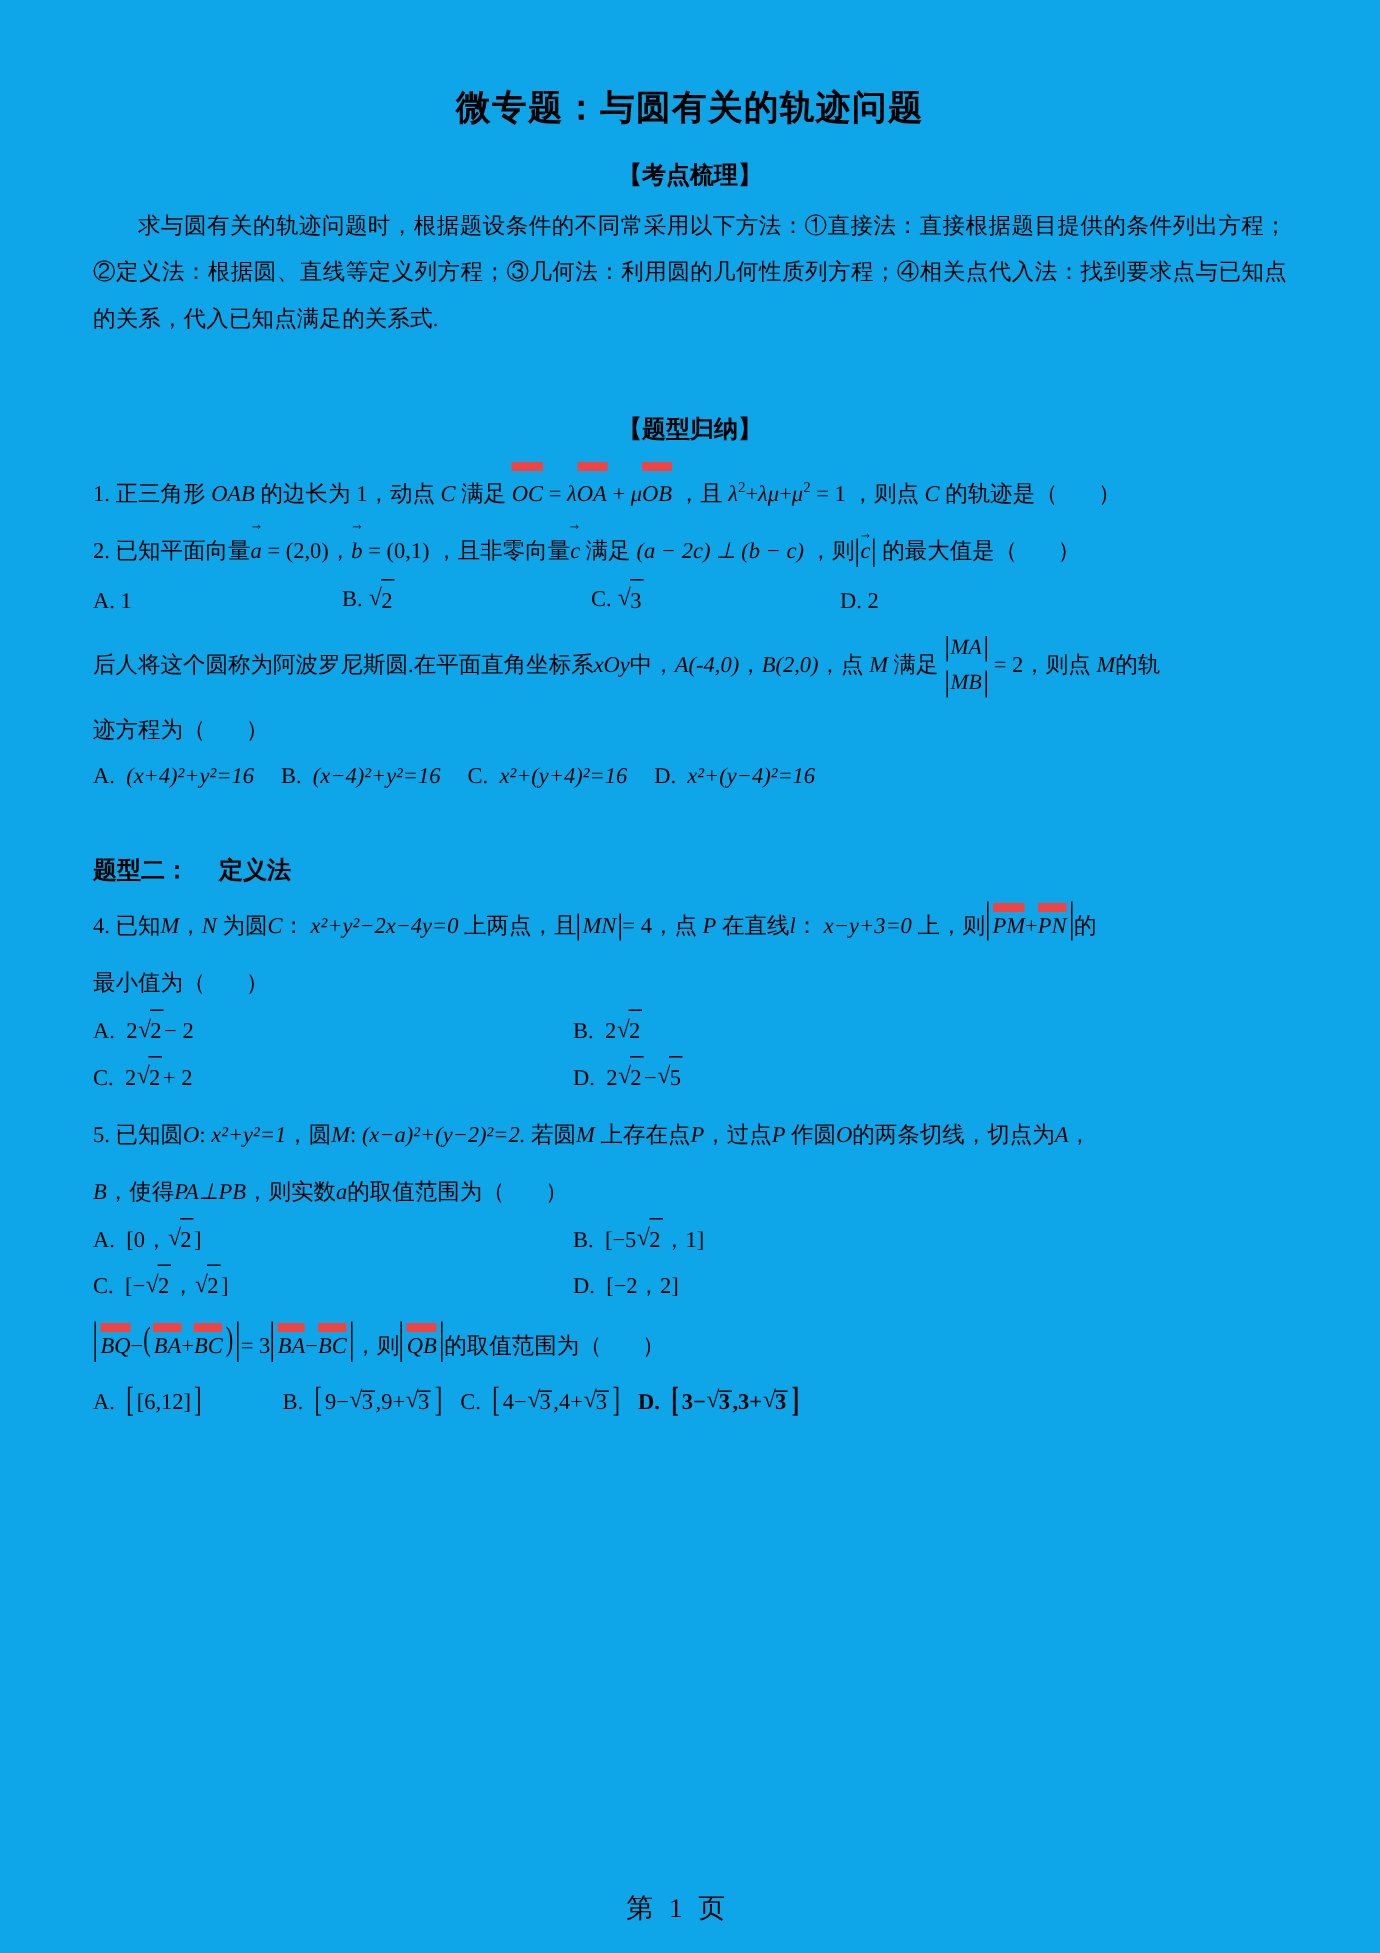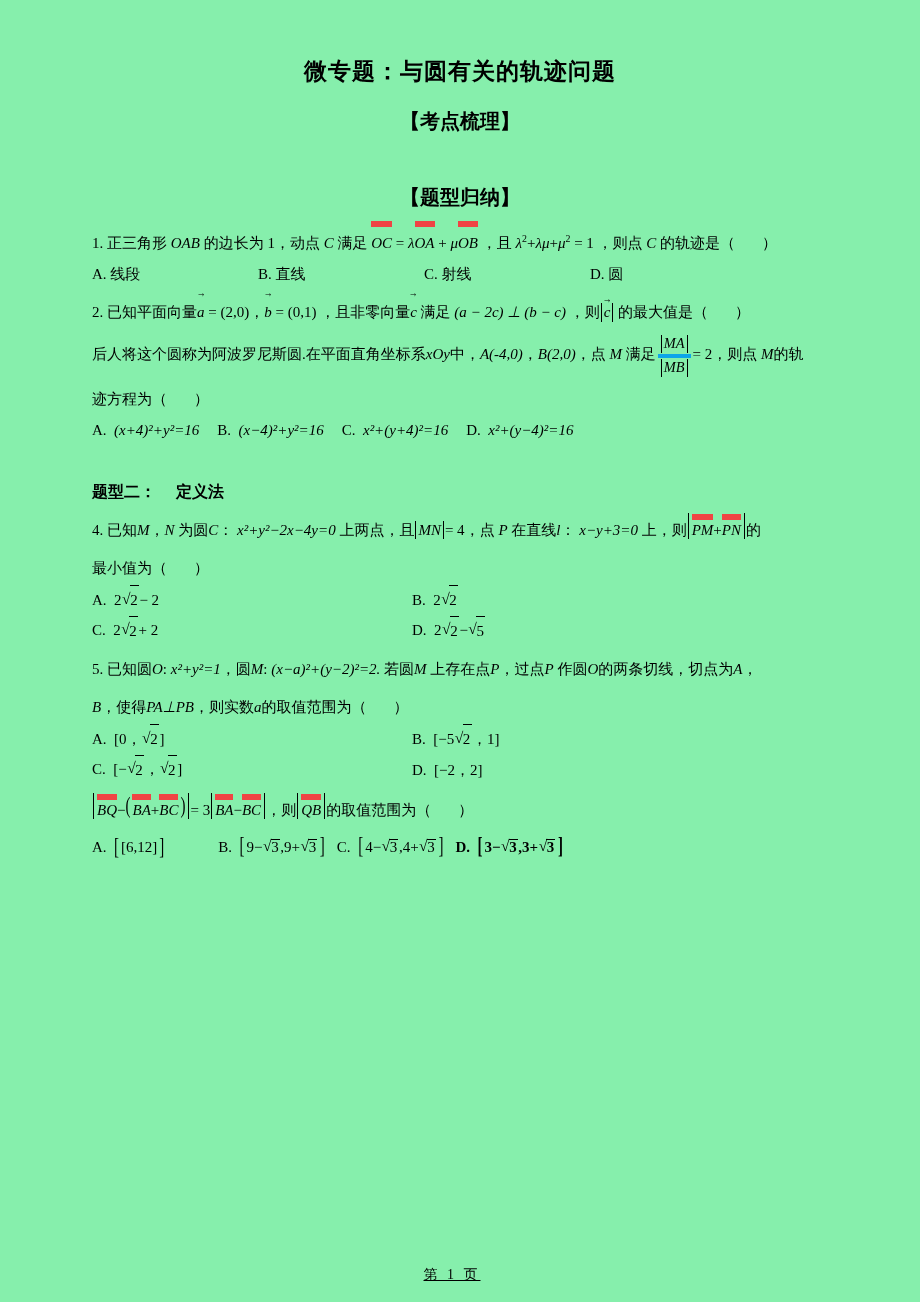--- a/index.html
+++ b/index.html
@@ -9,40 +9,40 @@
   }
   body {
     font-family: "Liberation Serif", "DejaVu Serif", serif;
     color: #000000;
   }
   .page {
     position: relative;
     width: 920px;
     height: 1302px;
     margin: 0 auto;
-    background: #86efac;
+    background: #0ea5e9;
     overflow: hidden;
     box-sizing: border-box;
-    padding: 0 92px;
+    padding: 0 62px;
   }
 
   
   .doc-title {
     text-align: center;
     font-size: 23px;
     font-weight: bold;
     letter-spacing: 1px;
     padding-top: 56px;
     line-height: 1.4;
   }
 
   
   .bracket-heading {
     text-align: center;
-    font-size: 20px;
+    font-size: 16px;
     font-weight: bold;
     margin-top: 18px;
     line-height: 1.5;
   }
   .bracket-heading.spaced {
     margin-top: 46px;
   }
 
   
   .overview {
@@ -213,33 +213,33 @@
 
   .blank-paren { letter-spacing: 0.2em; }
 
   
   .footer {
     position: absolute;
     left: 0;
     right: 16px;
     bottom: 18px;
     text-align: center;
-    font-size: 14px;
-    text-decoration: underline;
+    font-size: 18px;
   }
   .footer .pg { letter-spacing: 3px; }
 </style>
 </head>
 <body>
 
 <div class="page">
 
   <div class="doc-title">微专题：与圆有关的轨迹问题</div>
 
   <div class="bracket-heading">【考点梳理】</div>
+  <div class="overview">求与圆有关的轨迹问题时，根据题设条件的不同常采用以下方法：①直接法：直接根据题目提供的条件列出方程；②定义法：根据圆、直线等定义列方程；③几何法：利用圆的几何性质列方程；④相关点代入法：找到要求点与已知点的关系，代入已知点满足的关系式.</div>
 
   <div class="bracket-heading spaced">【题型归纳】</div>
 
 
   <div class="q">
     <span>1.</span>
     <span>正三角形</span>
     <span class="mi">OAB</span>
     <span>的边长为 1，动点</span>
     <span class="mi">C</span>
@@ -250,36 +250,36 @@
     <span>+</span>
     <span class="mi">μ</span><span class="vec"><span class="vtxt mi">OB</span></span>
     <span>，且</span>
     <span class="mi">λ</span><sup class="ex">2</sup><span>+</span><span class="mi">λμ</span><span>+</span><span class="mi">μ</span><sup class="ex">2</sup>
     <span>= 1</span>
     <span>，则点</span>
     <span class="mi">C</span>
     <span>的轨迹是（</span><span class="blank-paren">&nbsp;&nbsp;&nbsp;&nbsp;</span><span>）</span>
   </div>
 
-  <div class="opts opts-4">
-    <span class="opt"><span>A.</span> <span>线段</span></span><span class="opt"><span>B.</span> <span>直线</span></span><span class="opt"><span>C.</span> <span>射线</span></span><span class="opt"><span>D.</span> <span>圆</span></span>
-  </div>
 
   <div class="q">
     <span>2.</span>
     <span>已知平面向量</span><span class="ovec mi">a</span>
     <span>= (2,0)</span><span>，</span><span class="ovec mi">b</span>
     <span>= (0,1)</span>
     <span>，且非零向量</span><span class="ovec mi">c</span>
     <span>满足</span>
     <span class="mi">(a − 2c) ⊥ (b − c)</span>
     <span>，则</span><span class="abs"><span class="ovec mi">c</span></span>
     <span>的最大值是（</span><span class="blank-paren">&nbsp;&nbsp;&nbsp;&nbsp;</span><span>）</span>
   </div>
 
+  <div class="opts opts-4">
+    <span class="opt"><span>A.</span> <span>1</span></span><span class="opt"><span>B.</span> <span class="sqrt"><span class="rad mn">2</span></span></span><span class="opt"><span>C.</span> <span class="sqrt"><span class="rad mn">3</span></span></span><span class="opt"><span>D.</span> <span>2</span></span>
+  </div>
 
   <div class="q tight">
     <span>后人将这个圆称为阿波罗尼斯圆.在平面直角坐标系</span><span class="mi">xOy</span><span>中，</span><span class="mi">A(-4,0)</span><span>，</span><span class="mi">B(2,0)</span><span>，点</span>
     <span class="mi">M</span>
     <span>满足</span><span class="frac"><span class="num"><span class="abs"><span class="mi">MA</span></span></span><span class="den"><span class="abs"><span class="mi">MB</span></span></span></span><span>= 2</span><span>，则点</span>
     <span class="mi">M</span><span>的轨</span>
   </div>
   <div class="q tight">
     <span>迹方程为（</span><span class="blank-paren">&nbsp;&nbsp;&nbsp;&nbsp;</span><span>）</span>
   </div>

